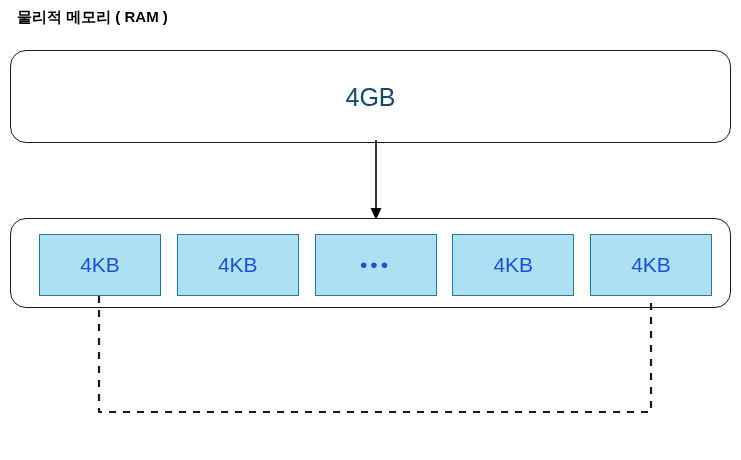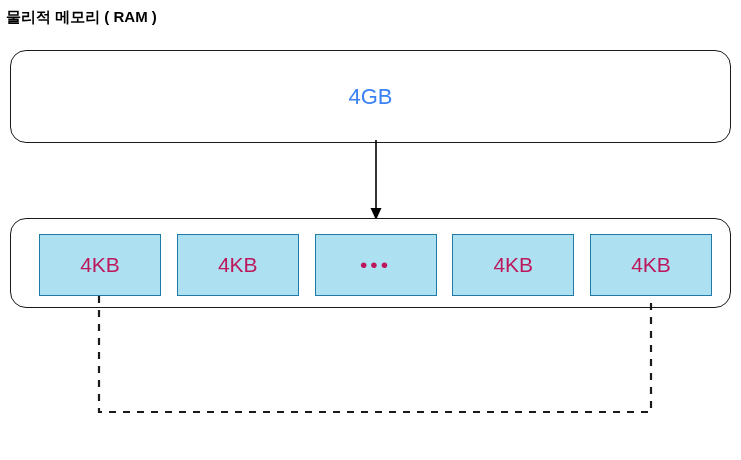--- a/index.html
+++ b/index.html
@@ -15,21 +15,21 @@
     position: relative;
     width: 741px;
     height: 460px;
     background: #ffffff;
     overflow: hidden;
   }
 
   
   .diagram-title {
     position: absolute;
-    left: 6px;
+    left: 17px;
     top: 7px;
     font-size: 15px;
     font-weight: bold;
     letter-spacing: 0px;
     line-height: 20px;
     white-space: nowrap;
   }
 
   
   .ram-box {
@@ -40,23 +40,23 @@
     height: 93px;
     box-sizing: border-box;
     border: 1.3px solid #1a1a1a;
     border-radius: 16px;
     background: #ffffff;
     display: flex;
     align-items: center;
     justify-content: center;
   }
   .ram-box-label {
-    font-size: 22px;
+    font-size: 25px;
     line-height: 28px;
-    color: #3b82f6;
+    color: #0c4a6e;
   }
 
   
   .arrow-svg {
     position: absolute;
     left: 360px;
     top: 140px;
     width: 32px;
     height: 82px;
   }
@@ -87,21 +87,21 @@
     width: 122px;
     height: 62px;
     box-sizing: border-box;
     background: #ade1f2;
     border: 1.4px solid #1f7ba6;
     display: flex;
     align-items: center;
     justify-content: center;
     font-size: 21px;
     line-height: 24px;
-    color: #be185d;
+    color: #1d4ed8;
   }
   .frame-cell.ellipsis {
     font-size: 21px;
     letter-spacing: 3px;
   }
 
   
   .bracket-svg {
     position: absolute;
     left: 90px;

